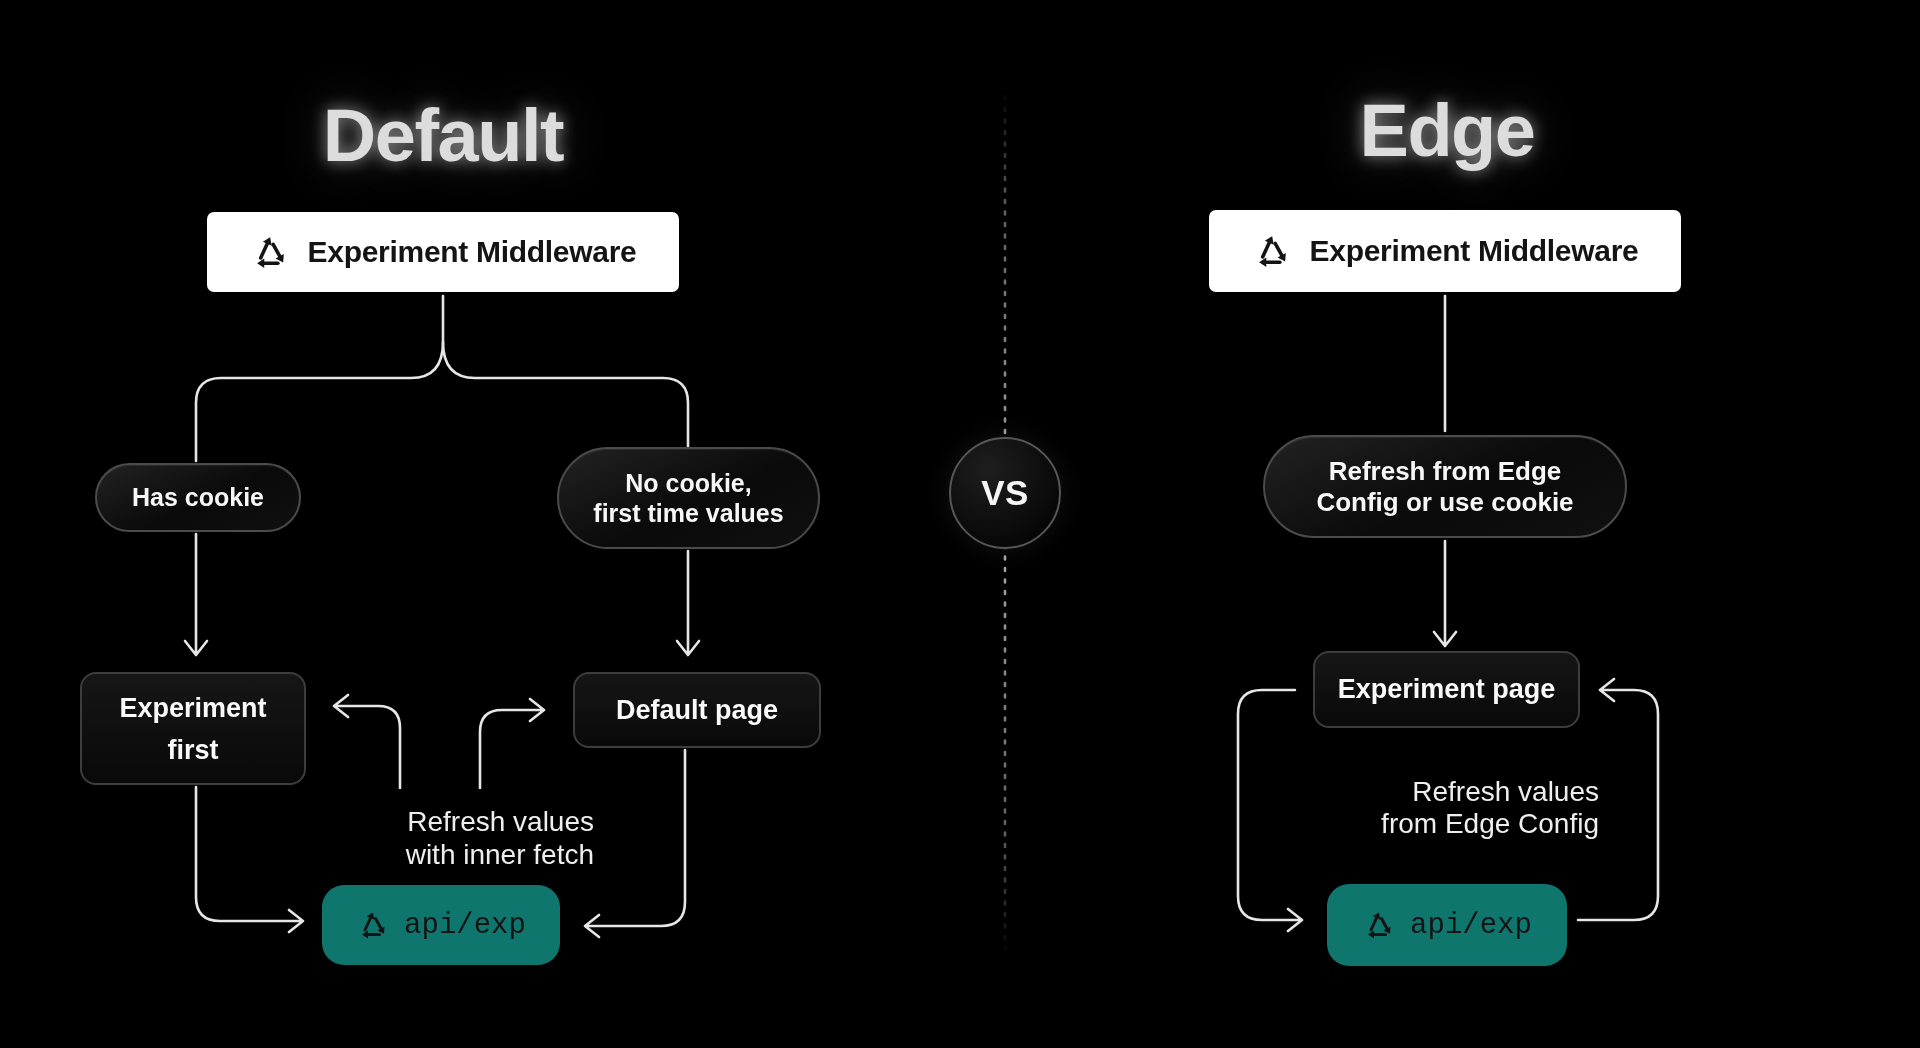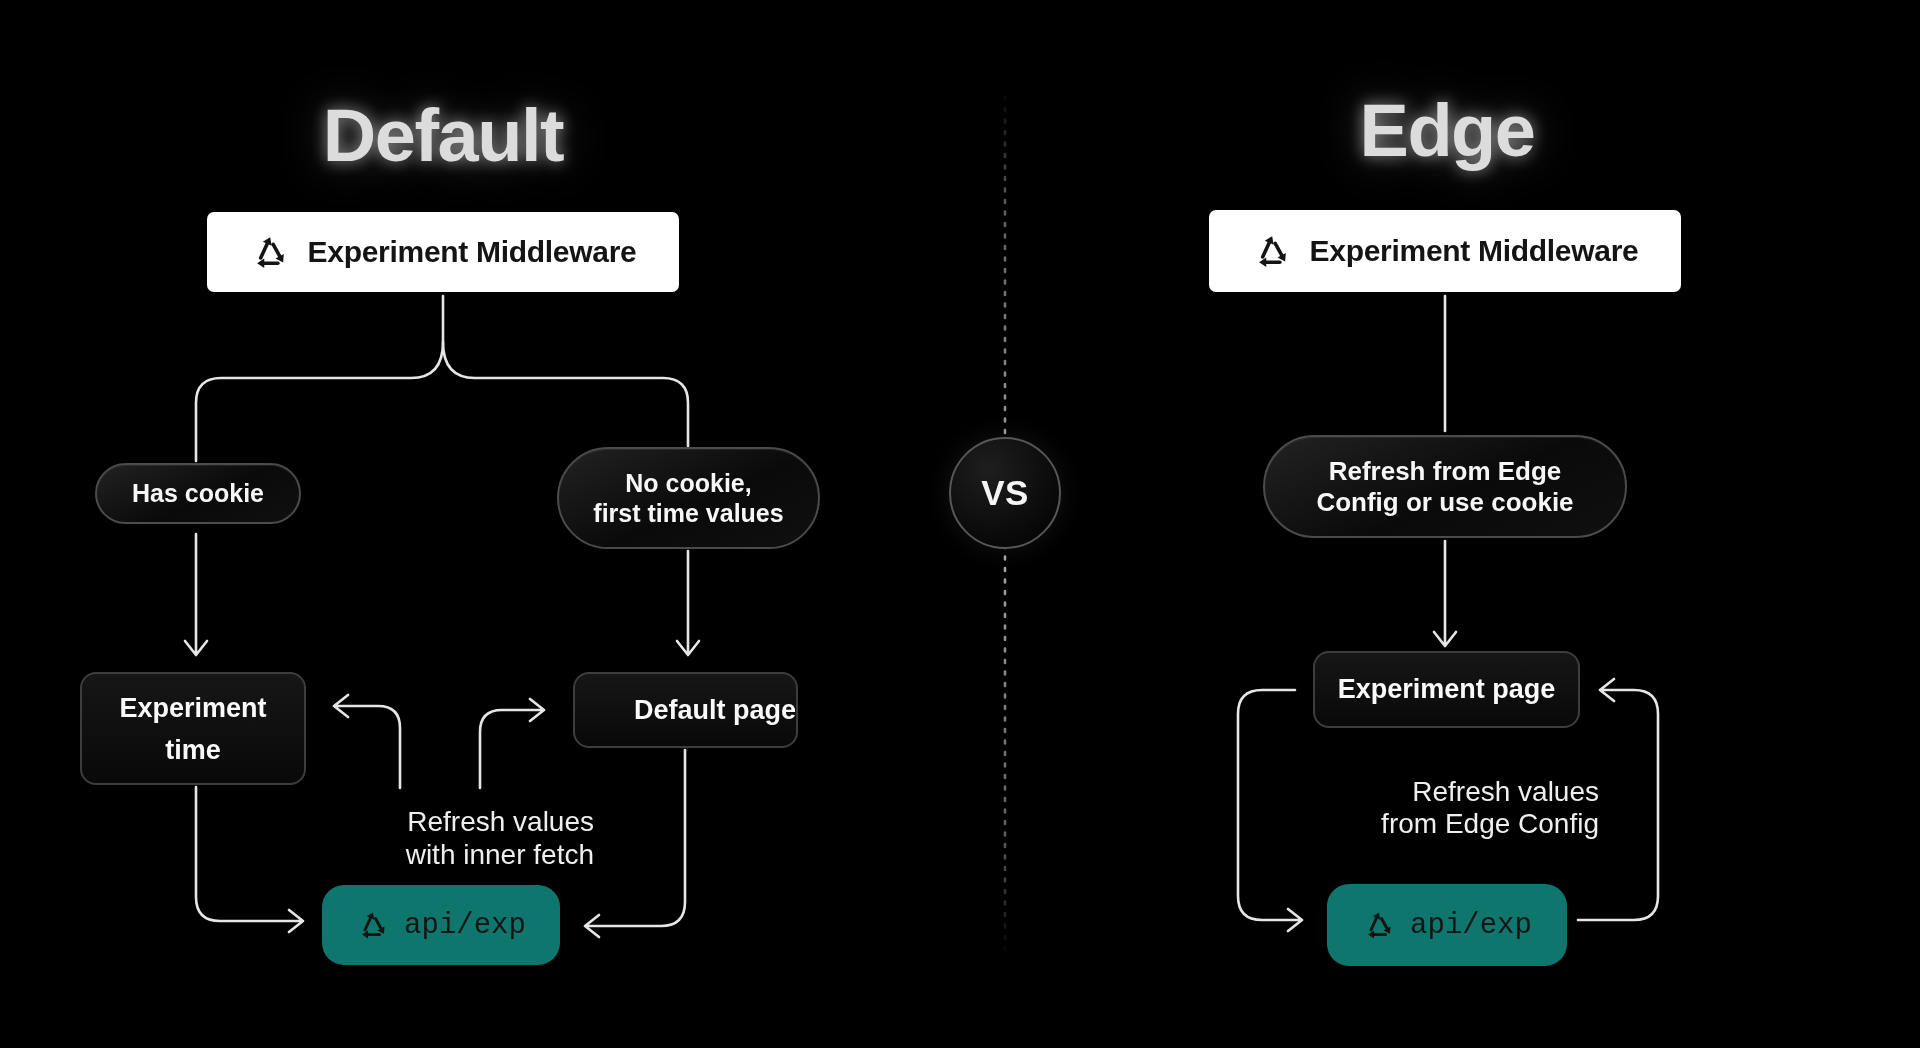--- a/index.html
+++ b/index.html
@@ -102,35 +102,35 @@
     </g>
     <g fill="#141414">
       <path d="M17 3.5 L18.2 10.7 L10.8 7.3 Z"></path>
       <path d="M27.9 24.8 L21.5 21.4 L28.5 17.6 Z"></path>
       <path d="M6 25.5 L12 29.5 L12 21.5 Z"></path>
     </g>
   </svg>
   <span>Experiment Middleware</span>
 </div>
 
-<div class="node pill" style="left:95px;top:463px;width:206px;height:61px;font-size:25px;">
+<div class="node pill" style="left:95px;top:463px;width:206px;height:69px;font-size:25px;">
   <span>Has cookie</span>
 </div>
 
 <div class="node pill" style="left:557px;top:447px;width:263px;height:102px;font-size:25px;line-height:30px;">
   <span>No cookie,</span>
   <span>first time values</span>
 </div>
 
 <div class="node page-box" style="left:80px;top:672px;width:226px;height:113px;line-height:42px;">
   <span>Experiment</span>
-  <span>time</span>
-</div>
-
-<div class="node page-box" style="left:573px;top:672px;width:225px;height:76px;align-items:flex-end;">
+  <span>first</span>
+</div>
+
+<div class="node page-box" style="left:573px;top:672px;width:248px;height:76px;">
   <span>Default page</span>
 </div>
 
 <div class="note" style="left:290px;top:805px;width:304px;">
   <span>Refresh values</span><br>
   <span>with inner fetch</span>
 </div>
 
 <div class="node api-box" style="left:322px;top:885px;width:238px;height:80px;">
   <svg class="logo" width="32" height="32" viewBox="0 0 32 32">

